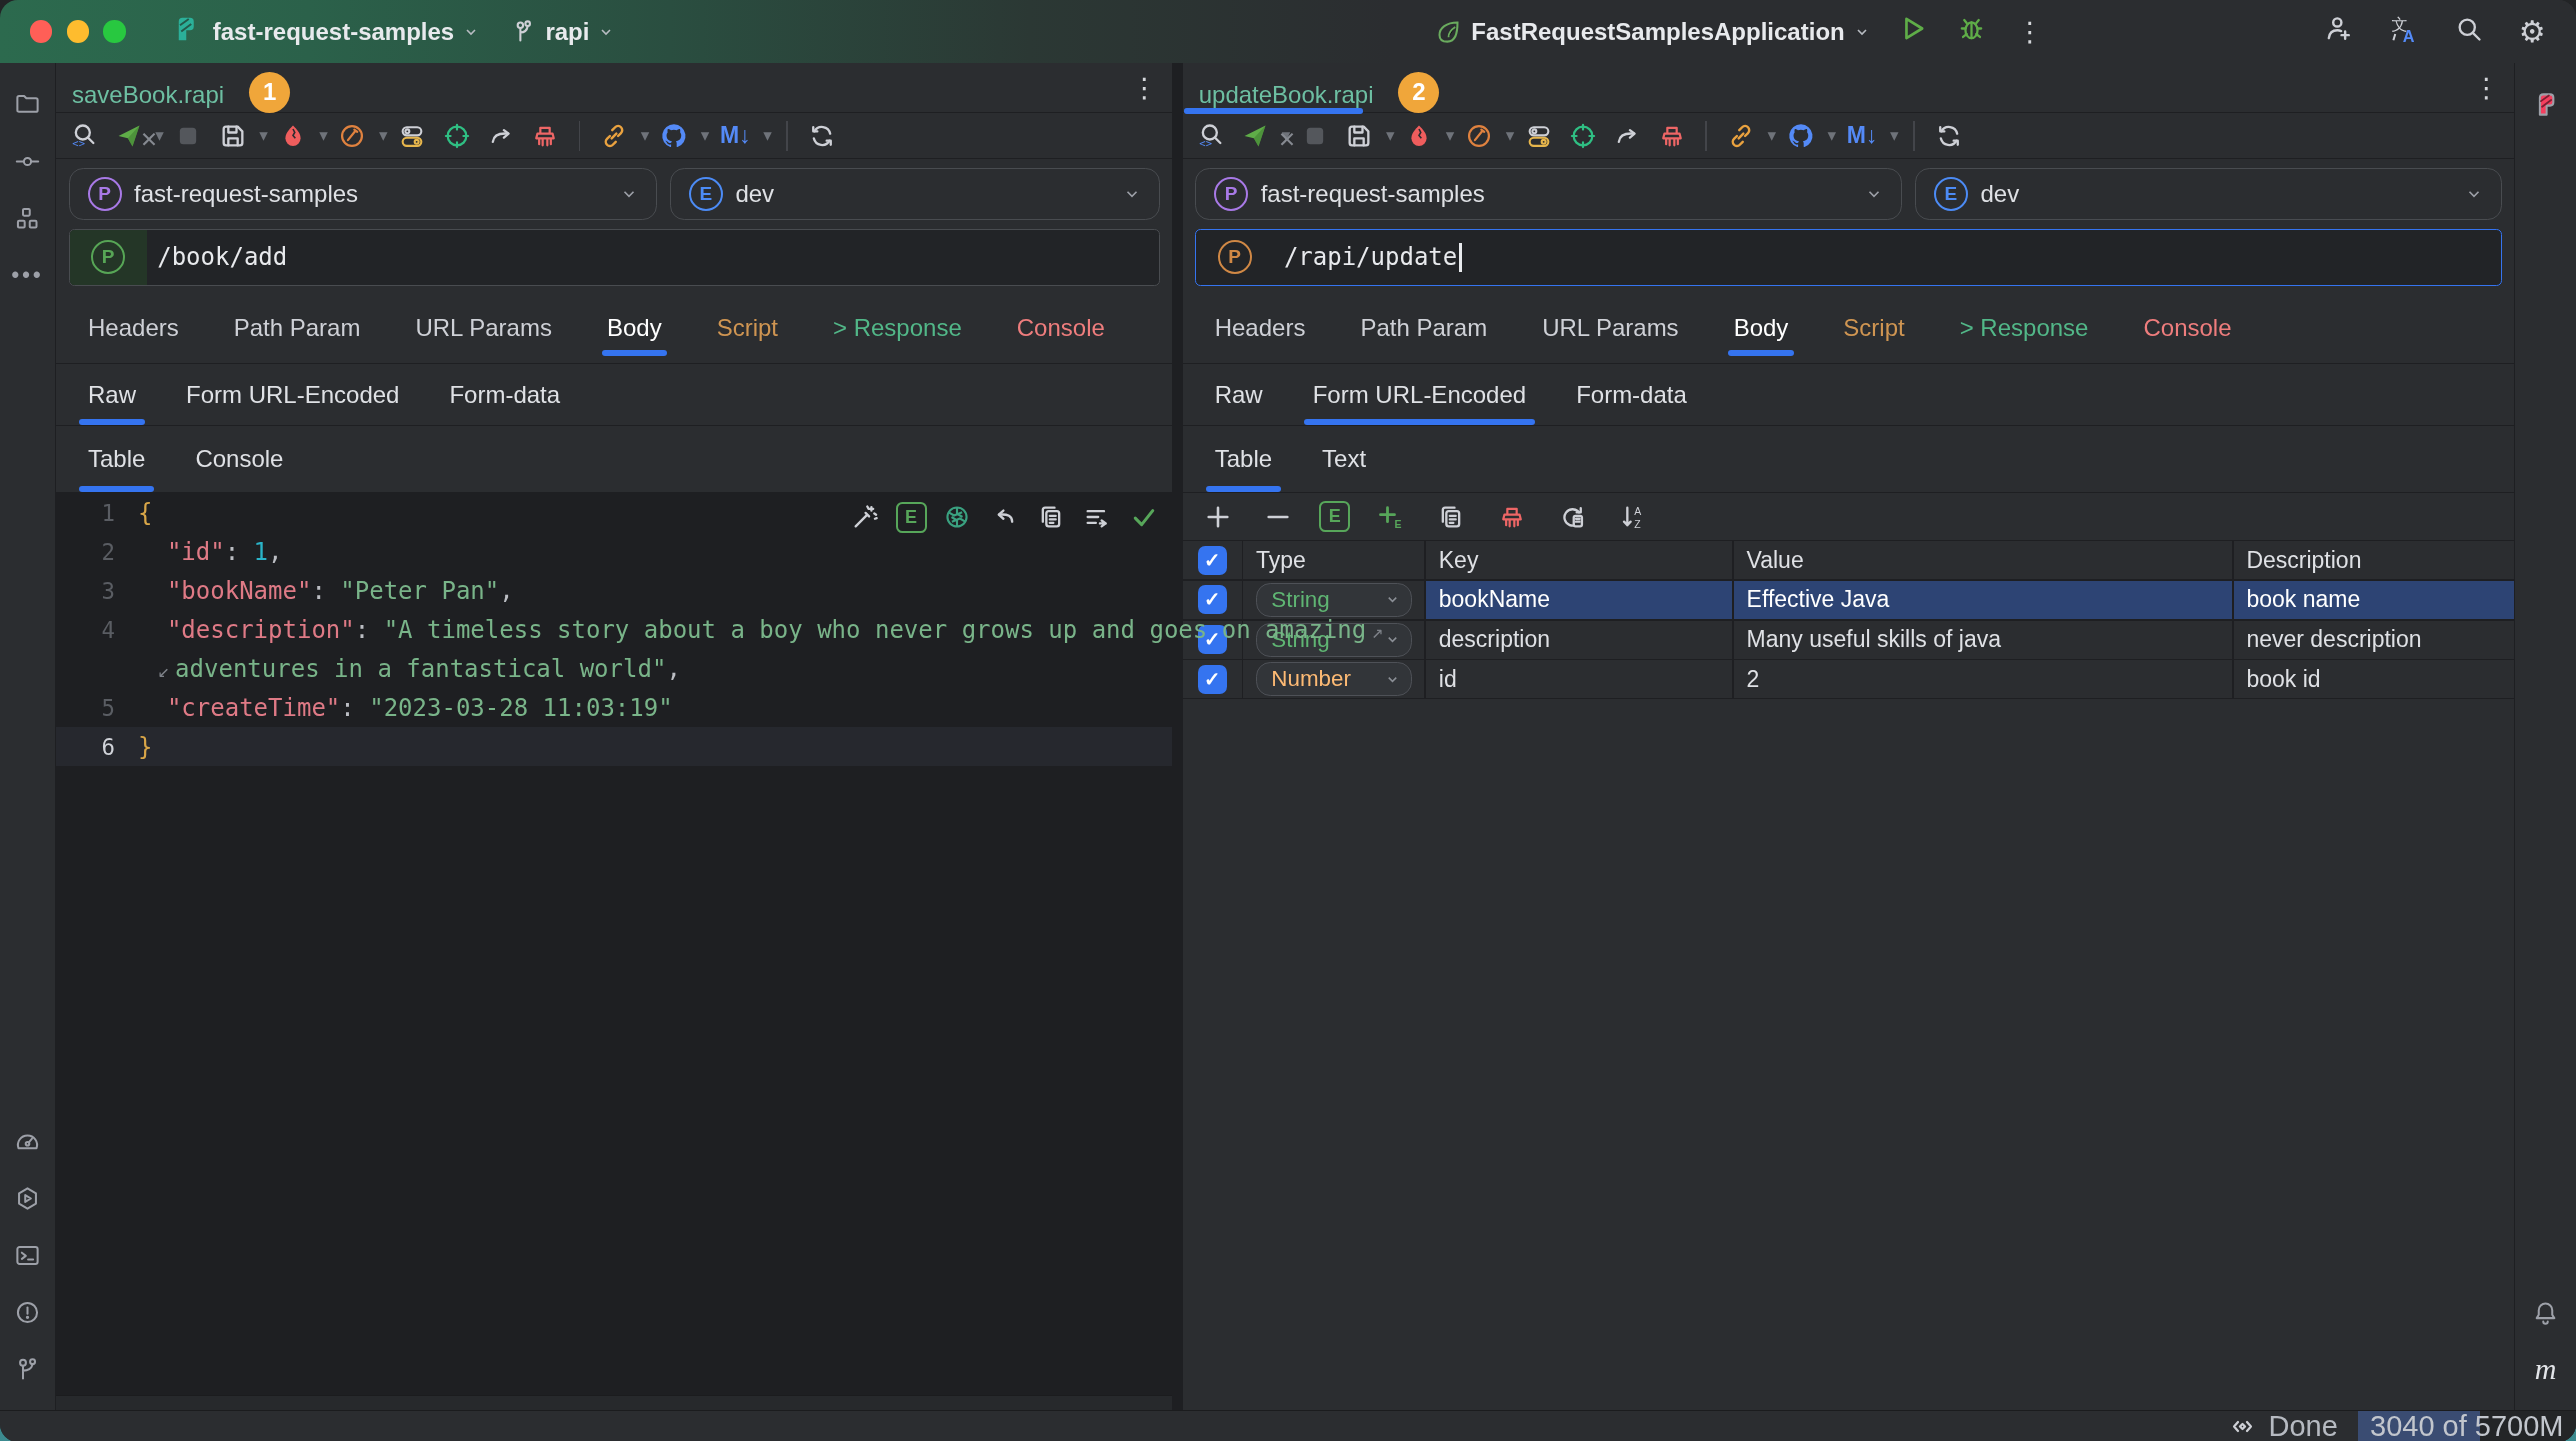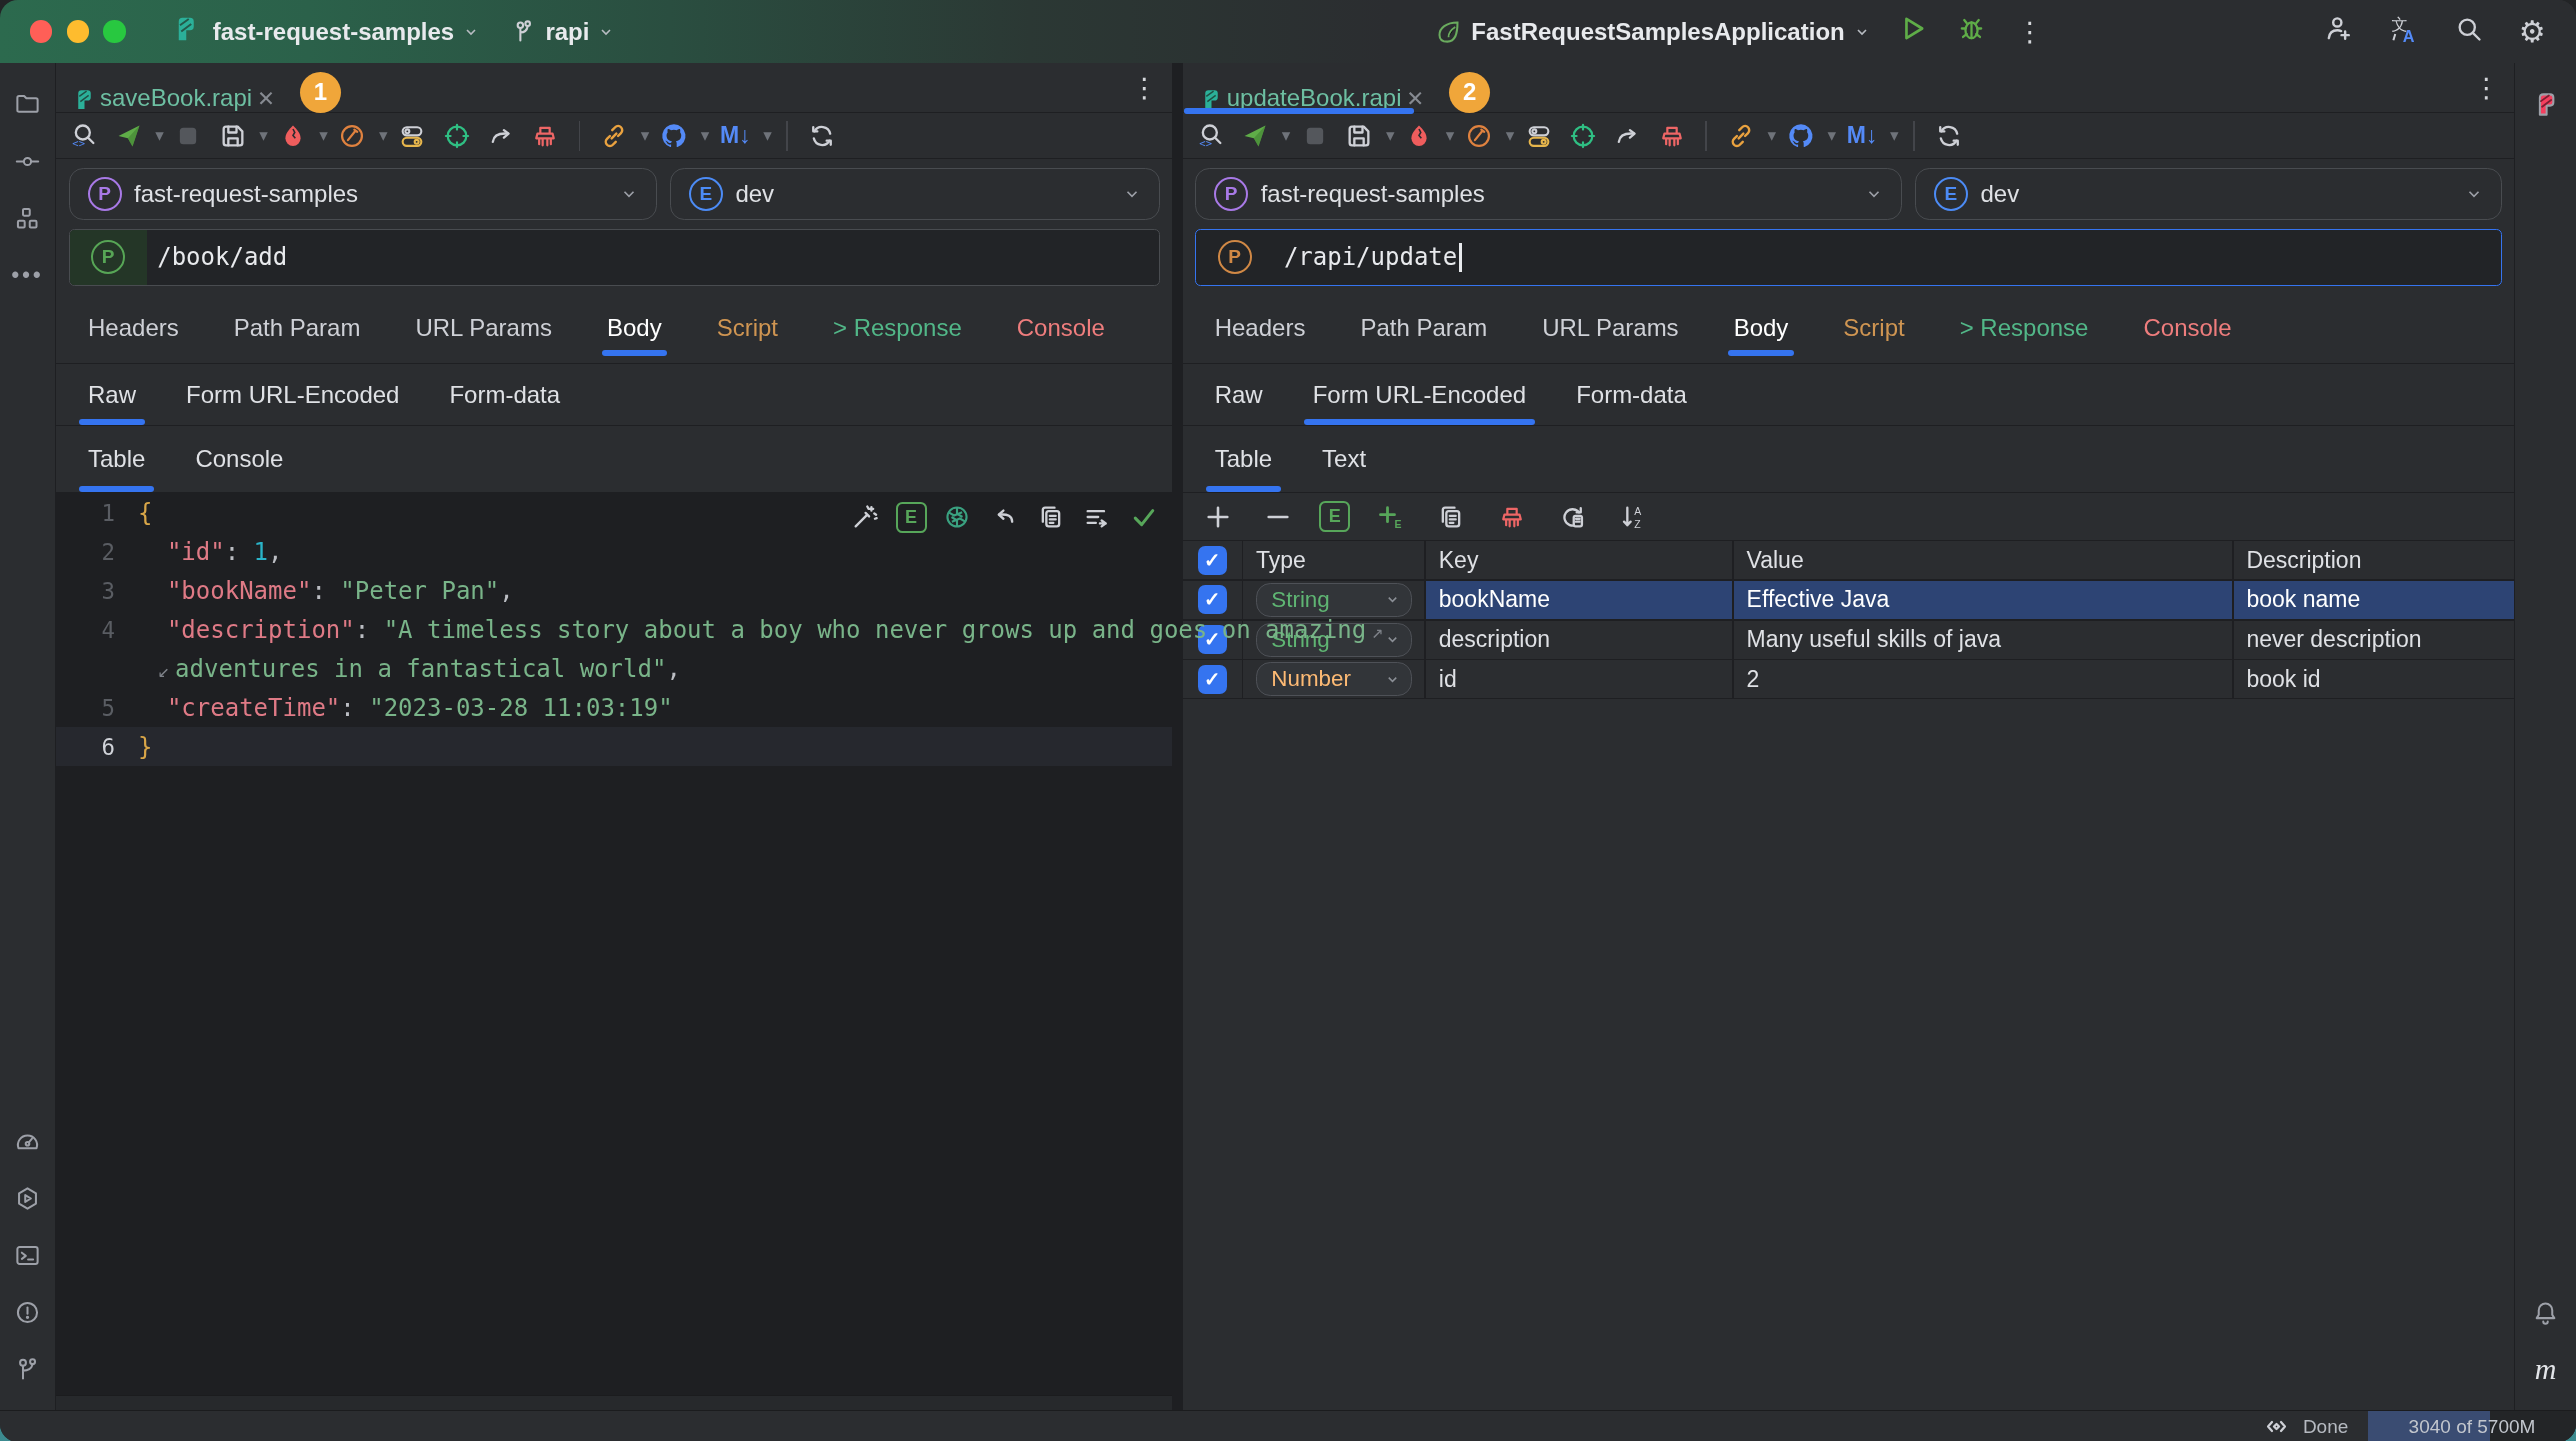--- a/index.html
+++ b/index.html
@@ -43,21 +43,21 @@
   .sicon{width:39px;height:39px;display:flex;align-items:center;justify-content:center;border-radius:9px;margin:9px 0;color:#9da0a8;}
   .sicon svg{width:27px;height:27px;stroke:#9da0a8;fill:none;stroke-width:1.8;stroke-linecap:round;stroke-linejoin:round;}
   .dots3{color:#9da0a8;font-size:23px;letter-spacing:2.7px;}
   .m-ital{font-family:"Liberation Serif",serif;font-style:italic;font-size:30px;color:#e3e5e9;}
   .splitter{width:10.7px;flex:0 0 10.7px;background:#1e1f22;}
   
   .pane{display:flex;flex-direction:column;min-width:0;background:#2b2d30;}
   .pane.left{width:1116px;flex:0 0 1116px;}
   .pane.right{flex:1;}
   .tabbar{height:49px;flex:0 0 49px;display:flex;align-items:center;border-bottom:1.8px solid #1e1f22;padding:0 14.3px 0 0;position:relative;}
-  .tab{display:flex;align-items:flex-end;gap:3px;height:100%;padding:0 12.5px 0 16px;position:relative;}
+  .tab{display:flex;align-items:center;gap:18px;height:100%;padding:0 12.5px 0 16px;position:relative;flex-direction:column;}
   .tab .fname{color:#6dbfa2;font-size:24px;}
   .tab .close{color:#868a91;font-size:21.5px;margin-left:1.8px;}
   .tab.focused:after{content:"";position:absolute;left:1.8px;right:23px;bottom:-1.8px;height:5.4px;background:#3574f0;border-radius:2.7px;}
   .stepbadge{width:41px;height:41px;border-radius:50%;background:#f0a63a;color:#fff;font-size:24px;font-weight:700;display:flex;align-items:center;justify-content:center;margin-left:12.5px;margin-top:9px;z-index:3;}
   
   .rtoolbar{height:45px;flex:0 0 45px;display:flex;align-items:center;gap:5.4px;padding:0 9px;border-bottom:1.8px solid #1e1f22;}
   .tbtn{display:flex;align-items:center;justify-content:center;height:38px;padding:0 5.4px;border-radius:7.2px;}
   .tbtn svg{width:28px;height:28px;}
   .ddarrow{font-size:17px;color:#6f737a;margin-left:1.8px;}
   .tsep{width:1.8px;height:30px;background:#43454a;margin:0 9px;}
@@ -114,21 +114,21 @@
   .tbl{display:grid;grid-template-columns:59px 181px 306px 498px 1fr;gap:1.8px;background:#1e1f22;border-top:1.8px solid #1e1f22;border-bottom:1.8px solid #1e1f22;font-size:23px;}
   .tcell{background:#2b2d30;display:flex;align-items:center;padding:0 12.5px;height:38px;box-sizing:border-box;color:#dfe1e5;}
   .tcell.head{height:38px;color:#dfe1e5;}
   .tcell.selcell{background:#2d4474;color:#fff;}
   .cbx{width:29px;height:29px;border-radius:7.2px;background:#3574f0;color:#fff;font-size:19.7px;font-weight:700;display:flex;align-items:center;justify-content:center;margin:0 auto;}
   .typepill{display:flex;align-items:center;justify-content:space-between;border:1.8px solid #4e5157;background:#323539;border-radius:14.3px;height:32px;padding:0 10.7px 0 14.3px;width:100%;font-size:22.4px;}
   .t-string{color:#5fb573}.t-number{color:#fdba74}
   .pillchev{width:15px;height:15px;stroke:#8b8f96;fill:none;stroke-width:2.4;}
   .belowtbl{flex:1;background:#2b2d30;}
   
-  .statusbar{height:31px;flex:0 0 31px;background:#2b2d30;border-top:1.8px solid #1b1c1e;display:flex;align-items:center;justify-content:flex-end;font-size:19px;color:#b6bac1;}
+  .statusbar{height:31px;flex:0 0 31px;background:#2b2d30;border-top:1.8px solid #1b1c1e;display:flex;align-items:center;justify-content:flex-end;font-size:29px;color:#b6bac1;}
   .done-wrap{display:flex;align-items:center;gap:12.5px;margin-right:19.7px;}
   .membadge{position:relative;height:31px;display:flex;align-items:center;justify-content:center;min-width:183px;padding:0 12.5px;background:#232527;}
   .memfill{position:absolute;left:0;top:0;bottom:0;width:122px;background:#3a4c72;}
   .memtext{position:relative;z-index:1;color:#c2c6cd;}
   svg.wh{stroke:#ced0d6;fill:none;stroke-width:2;stroke-linecap:round;stroke-linejoin:round;}
 </style>
 </head>
 <body>
 
 <div class="window">

